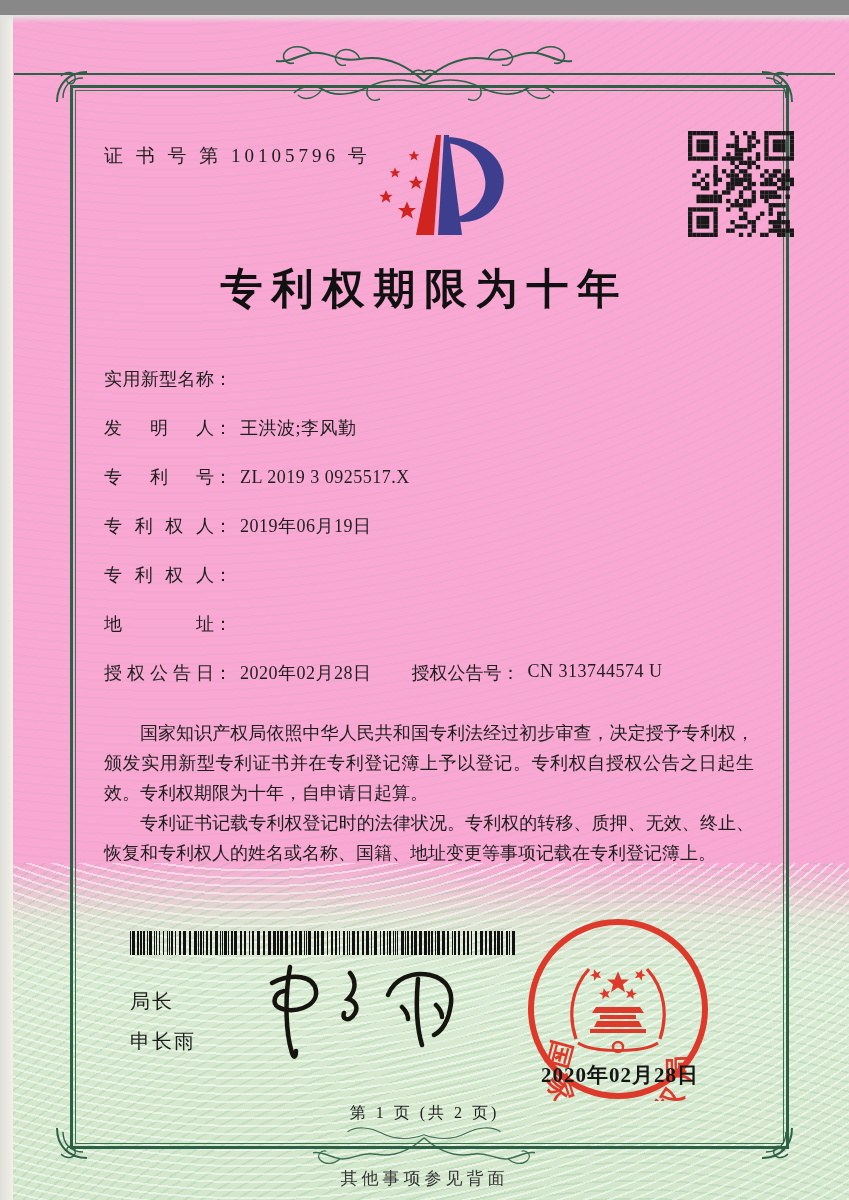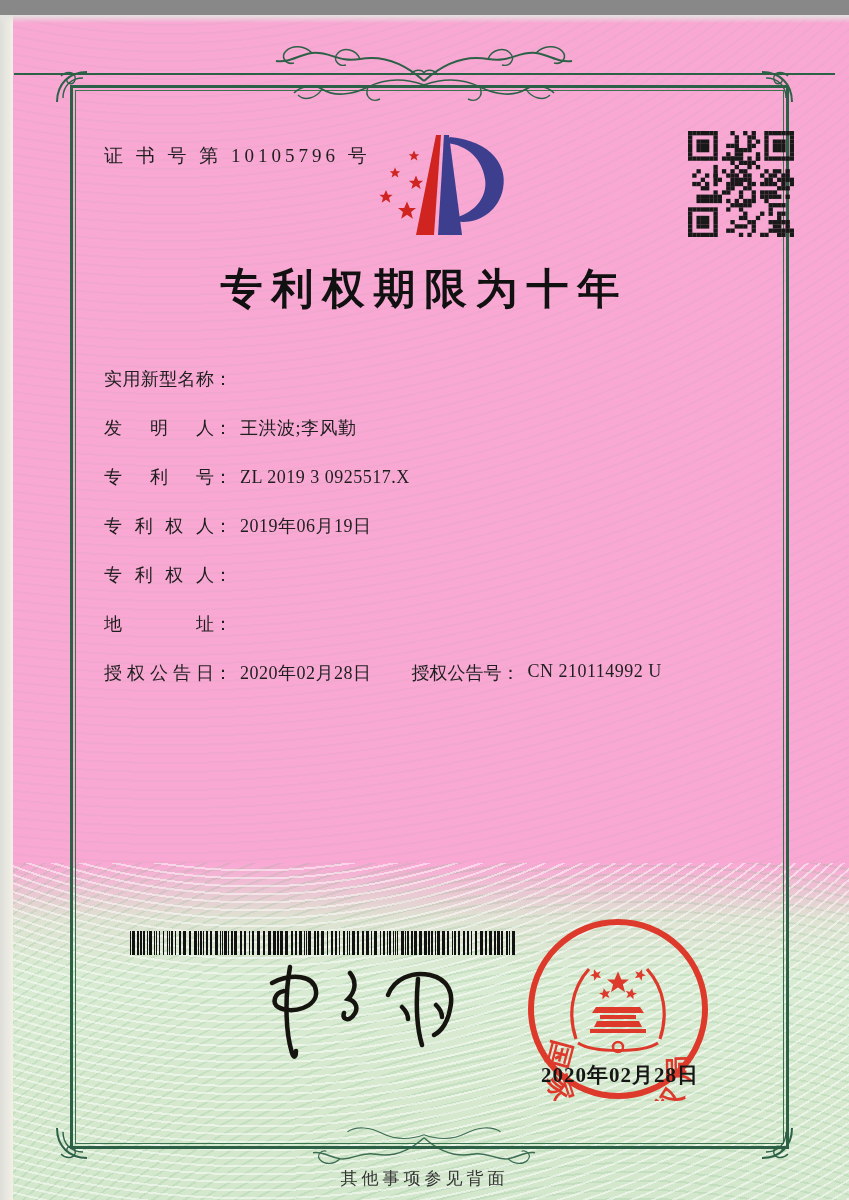--- a/index.html
+++ b/index.html
@@ -487,25 +487,29 @@
       <span class="lbl">地址</span>
         <span class="colon">：</span>
     </div>
     <div class="frow">
       <span class="lbl">授权公告日</span>
         <span class="colon">：</span>
       <span class="val">2020年02月28日</span>
       <span class="gz">
         <span class="lbl2">授权公告号</span>
           <span class="colon">：</span>
-        <span class="val">CN 210114992 U</span>
+        <span class="val">CN 313744574 U</span>
       </span>
     </div>
   </div>
 
+  <div class="paras">
+    <p>国家知识产权局依照中华人民共和国专利法经过初步审查，决定授予专利权，颁发实用新型专利证书并在专利登记簿上予以登记。专利权自授权公告之日起生效。专利权期限为十年，自申请日起算。</p>
+    <p>专利证书记载专利权登记时的法律状况。专利权的转移、质押、无效、终止、恢复和专利权人的姓名或名称、国籍、地址变更等事项记载在专利登记簿上。</p>
+  </div>
 
   <svg class="barcode" id="barcode-svg" viewBox="0 0 392 24" preserveAspectRatio="none">
       <rect x="0" y="0" width="1" height="24" fill="#111"></rect>
       <rect x="2" y="0" width="3" height="24" fill="#111"></rect>
       <rect x="7" y="0" width="2" height="24" fill="#111"></rect>
       <rect x="10" y="0" width="2" height="24" fill="#111"></rect>
       <rect x="13" y="0" width="2" height="24" fill="#111"></rect>
       <rect x="17" y="0" width="1" height="24" fill="#111"></rect>
       <rect x="19" y="0" width="3" height="24" fill="#111"></rect>
       <rect x="24" y="0" width="1" height="24" fill="#111"></rect>
@@ -596,20 +600,24 @@
       <rect x="355" y="0" width="2" height="24" fill="#111"></rect>
       <rect x="359" y="0" width="3" height="24" fill="#111"></rect>
       <rect x="364" y="0" width="2" height="24" fill="#111"></rect>
       <rect x="367" y="0" width="3" height="24" fill="#111"></rect>
       <rect x="371" y="0" width="2" height="24" fill="#111"></rect>
       <rect x="376" y="0" width="2" height="24" fill="#111"></rect>
       <rect x="379" y="0" width="1" height="24" fill="#111"></rect>
       <rect x="382" y="0" width="3" height="24" fill="#111"></rect>
     </svg>
 
+  <div class="signer">
+    <div>局长</div>
+    <div>申长雨</div>
+  </div>
 
   <svg class="signature" viewBox="0 0 220 118">
     <g fill="none" stroke="#15140f" stroke-width="4.5" stroke-linecap="round">
       <path d="M38,18 C34,40 32,78 40,104 C42,110 44,108 44,102"></path>
       <path d="M20,34 C40,24 62,26 64,42 C66,58 40,66 26,58 C20,54 22,44 32,42"></path>
       <path d="M98,24 C106,34 102,44 96,50 C104,52 108,60 100,68 C96,72 90,70 92,64"></path>
       <path d="M136,46 C142,30 160,22 178,26 C196,30 202,44 198,60 C196,72 190,82 182,86"></path>
       <path d="M166,30 C164,52 164,76 170,96"></path>
       <path d="M150,58 C154,62 156,66 156,70"></path>
       <path d="M184,56 C188,60 190,64 190,68"></path>
@@ -636,15 +644,16 @@
         <path d="M-42,30 C-50,6 -47,-20 -29,-40"></path>
         <path d="M42,30 C50,6 47,-20 29,-40"></path>
         <path d="M-40,34 C-24,44 24,44 40,34"></path>
       </g>
       <circle cx="0" cy="38" r="5" fill="none" stroke="#dd3a2c" stroke-width="2.5"></circle>
     </g>
   </svg>
 
   <div class="seal-date">2020年02月28日</div>
 
+  <div class="page-info">第 1 页 (共 2 页)</div>
   <div class="back-note">其他事项参见背面</div>
 
 </div>
 
 </body></html>

